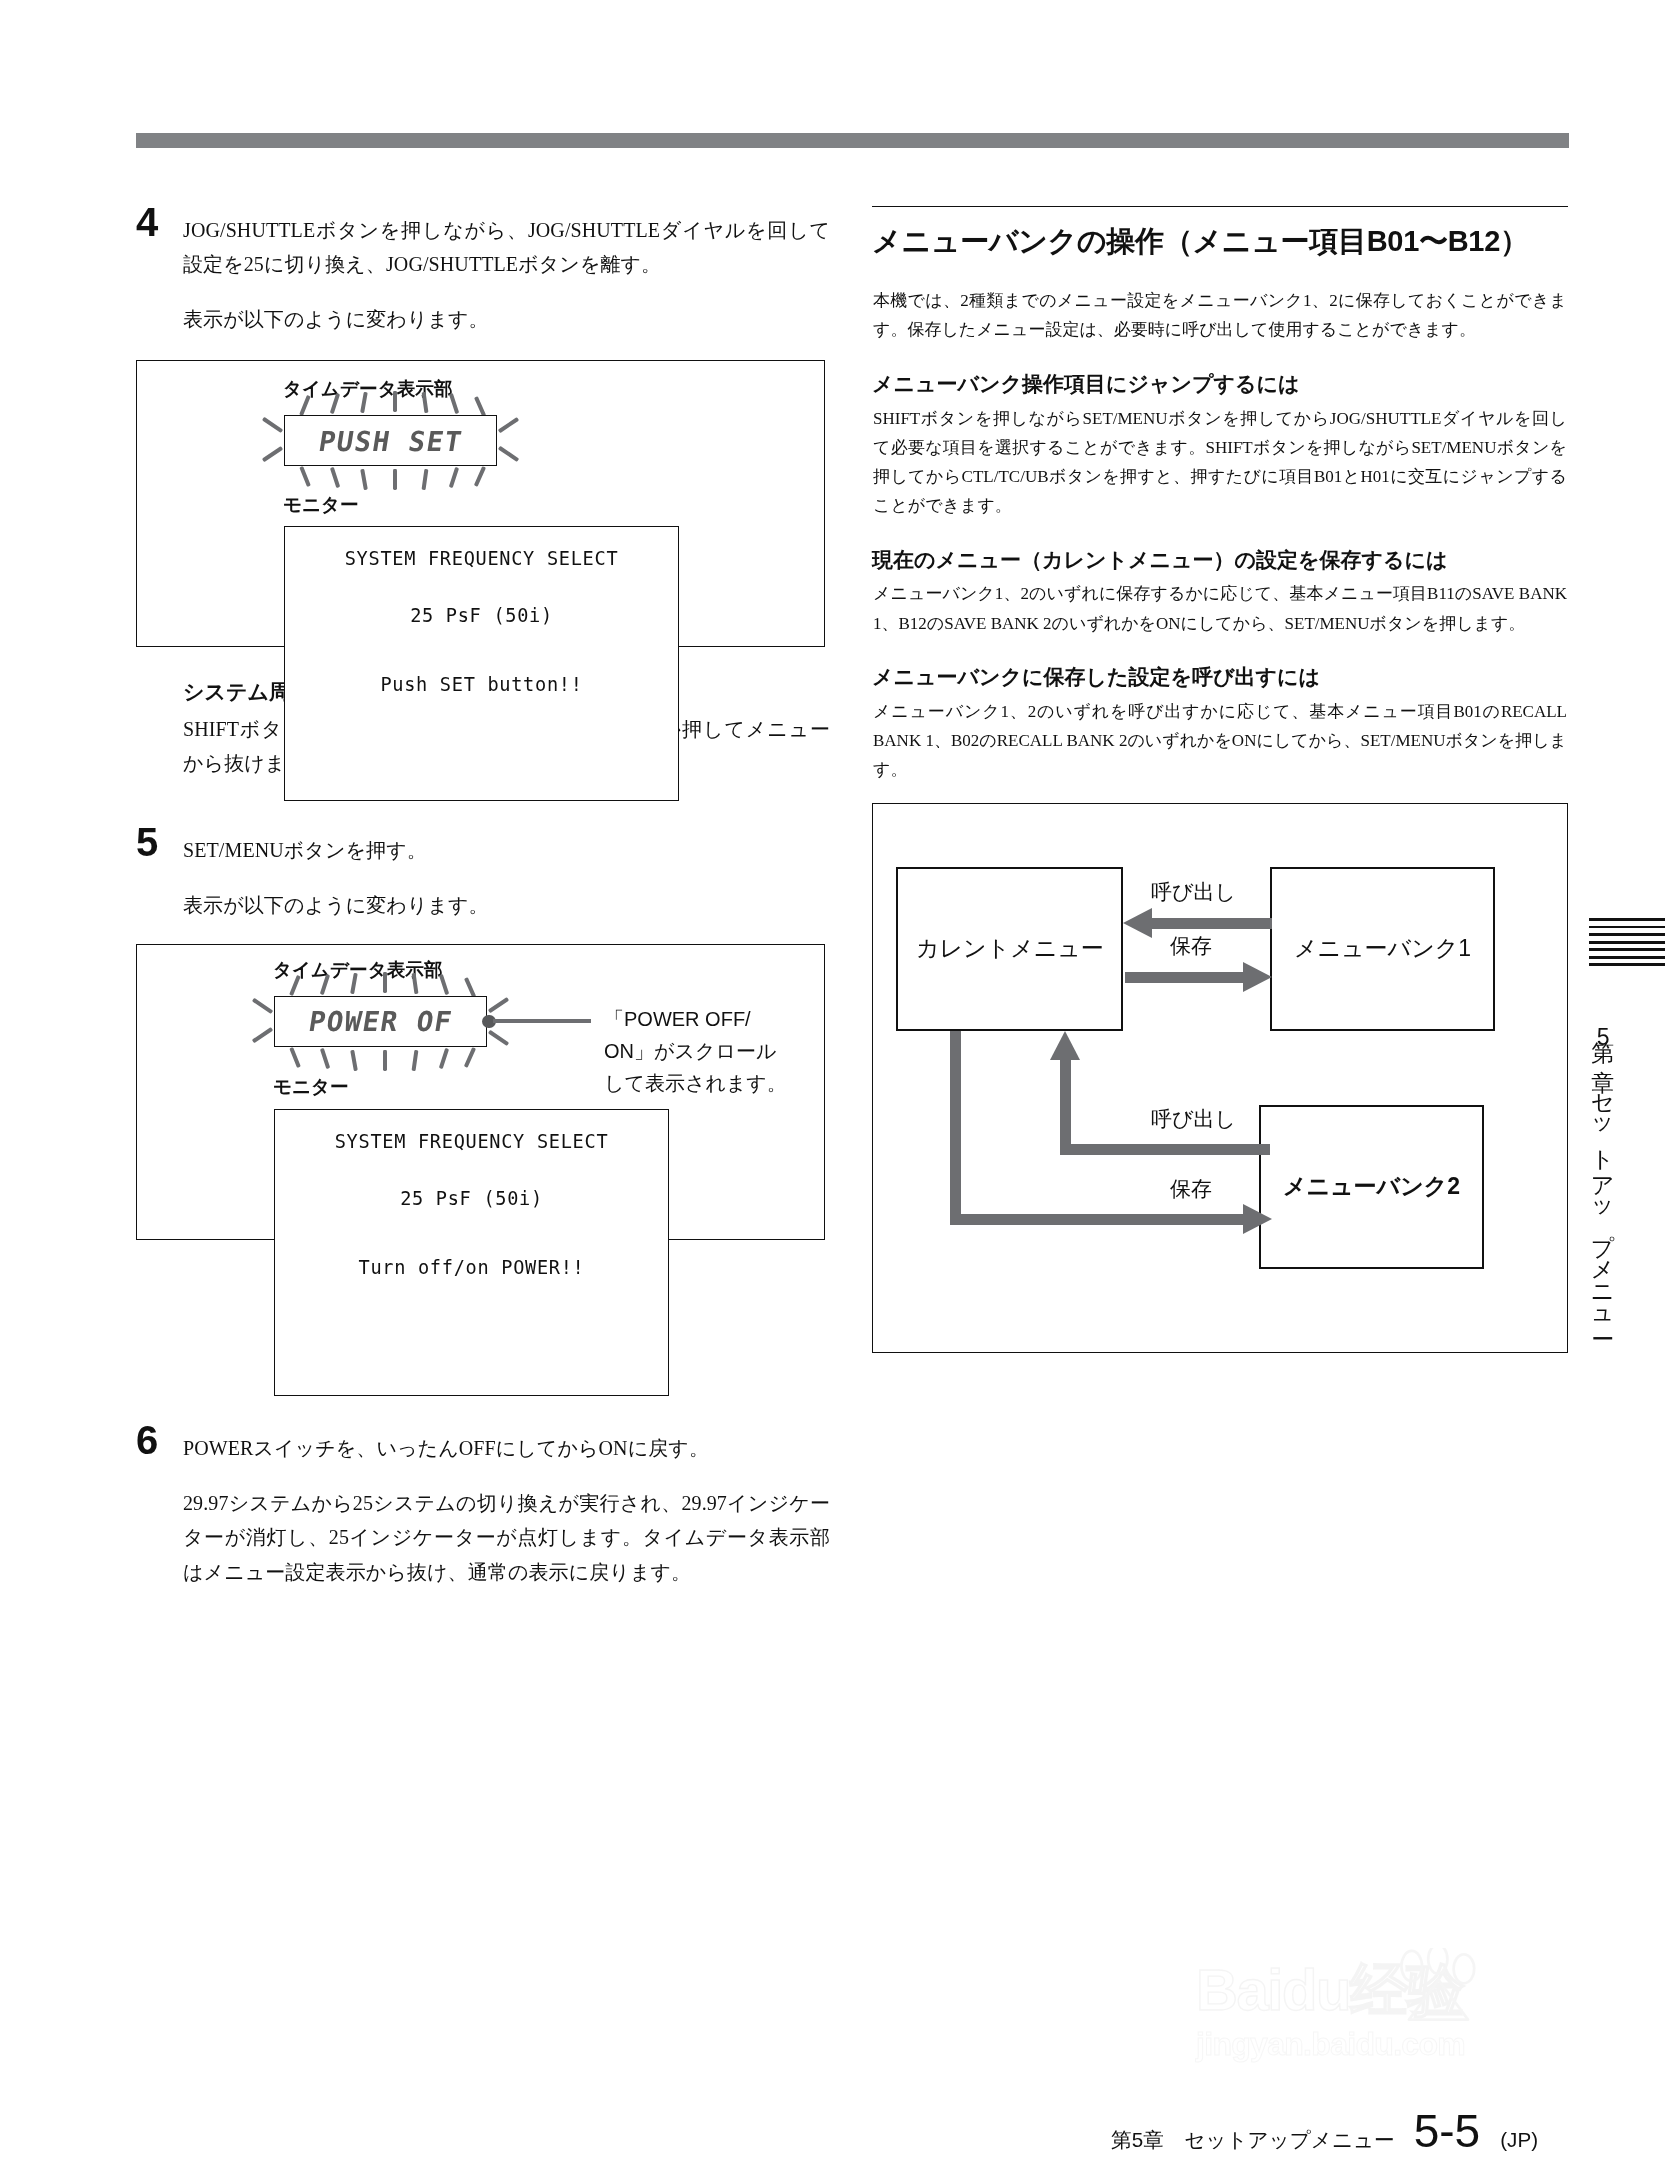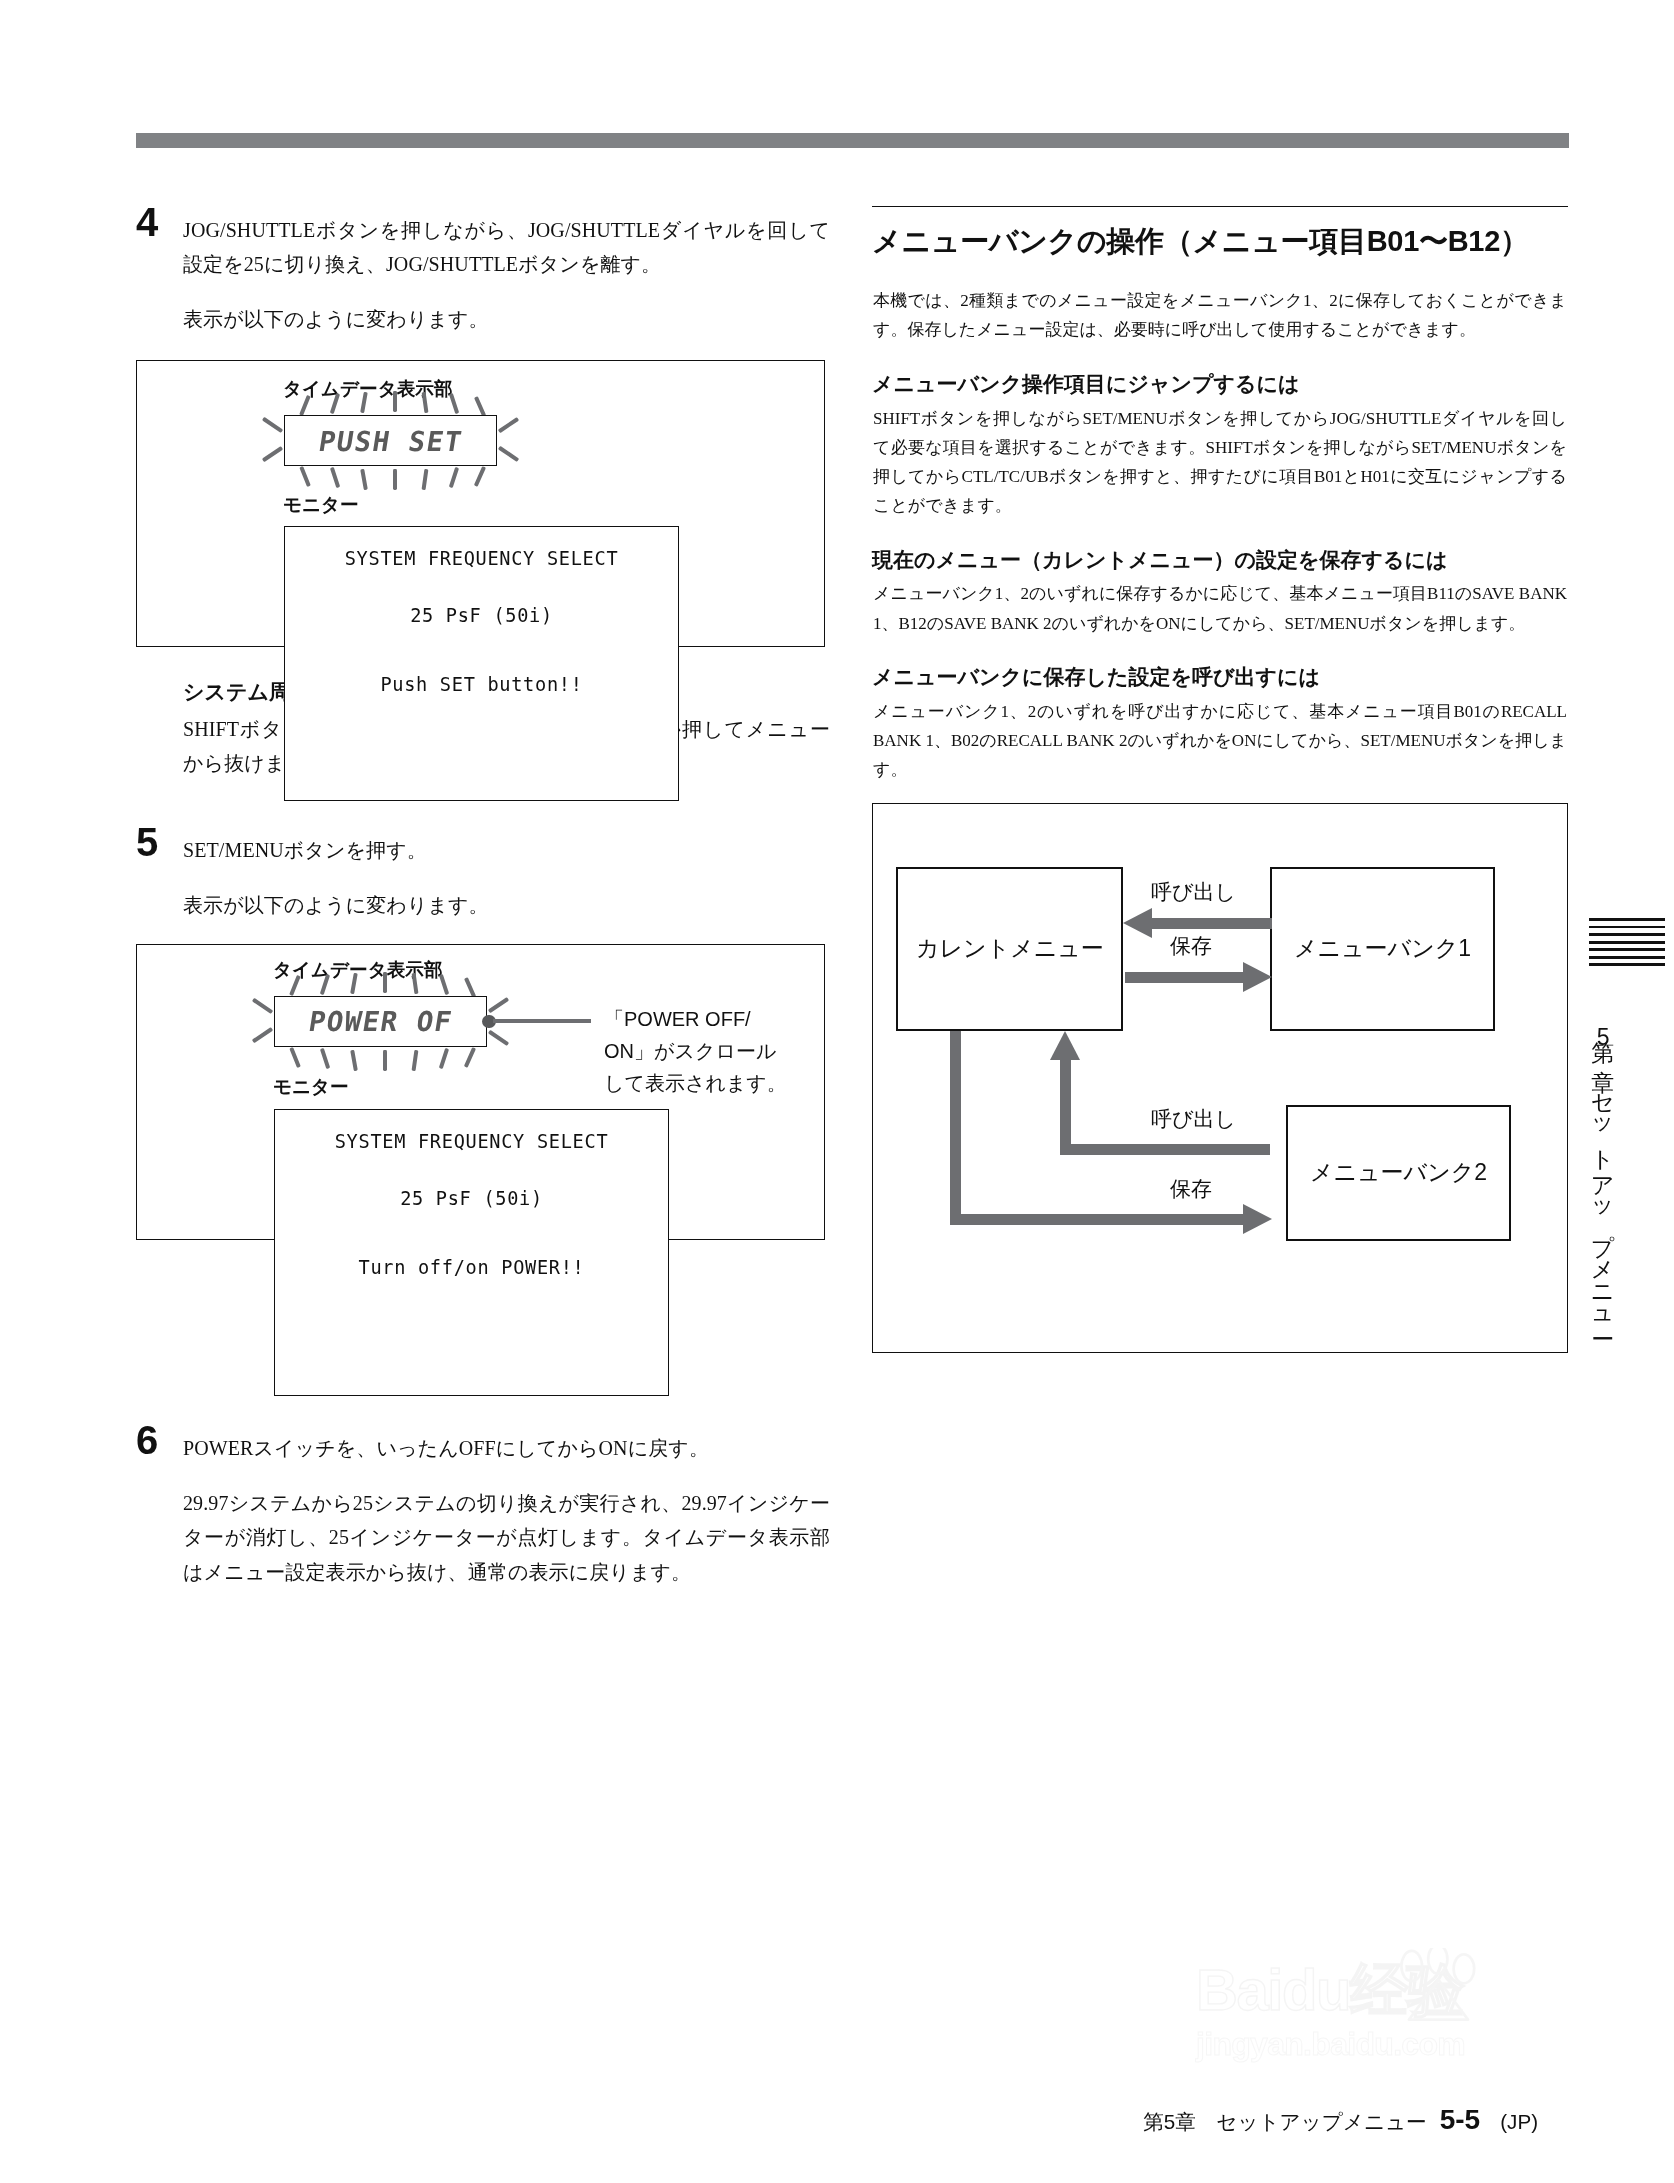--- a/index.html
+++ b/index.html
@@ -133,21 +133,21 @@
     height:357px;white-space:pre-line;letter-spacing:1.4px;
   }
 
   
   .footer{
     position:absolute;left:0;top:2104px;width:1675px;
     text-align:right;padding-right:137px;box-sizing:border-box;
     font-family:"Liberation Sans","DejaVu Sans",sans-serif;
   }
   .footer .chap{font-size:20.6px;color:#111;}
-  .footer .pno{font-size:28px;font-weight:bold;margin-left:10px;}
+  .footer .pno{font-size:46px;font-weight:normal;margin-left:16px;}
   .footer .jpmark{font-size:20.6px;margin-left:17px;}
 
   
   .watermark{
     position:absolute;left:1196px;top:1952px;width:385px;height:158px;
     opacity:.30;pointer-events:none;
   }
   .wm-text{
     font-family:"Liberation Sans","DejaVu Sans",sans-serif;
     font-weight:bold;font-size:58px;color:#fff;
@@ -315,21 +315,21 @@
     <div class="diagram">
 
       <div class="dbox" style="left:23.4px;top:63px;width:227px;height:164px;">
         <span>カレントメニュー</span>
       </div>
 
       <div class="dbox" style="left:397px;top:63px;width:225px;height:164px;">
         <span>メニューバンク1</span>
       </div>
 
-      <div class="dbox" style="left:413px;top:301px;width:225px;height:136px;">
+      <div class="dbox" style="left:386px;top:301px;width:225px;height:164px;font-weight:bold;">
         <span>メニューバンク2</span>
       </div>
 
       <div class="arrow-body" style="left:278px;top:114px;width:121px;height:11px;"></div>
       <div class="arrow-head" style="left:250px;top:104px;border-top:15px solid transparent;border-bottom:15px solid transparent;border-right:29px solid #6d6e71;"></div>
       <div class="d-label" style="left:278px;top:74px;">呼び出し</div>
 
       <div class="arrow-body" style="left:252px;top:168px;width:118px;height:11px;"></div>
       <div class="arrow-head" style="left:370px;top:158px;border-top:15px solid transparent;border-bottom:15px solid transparent;border-left:29px solid #6d6e71;"></div>
       <div class="d-label" style="left:297px;top:128px;">保存</div>

